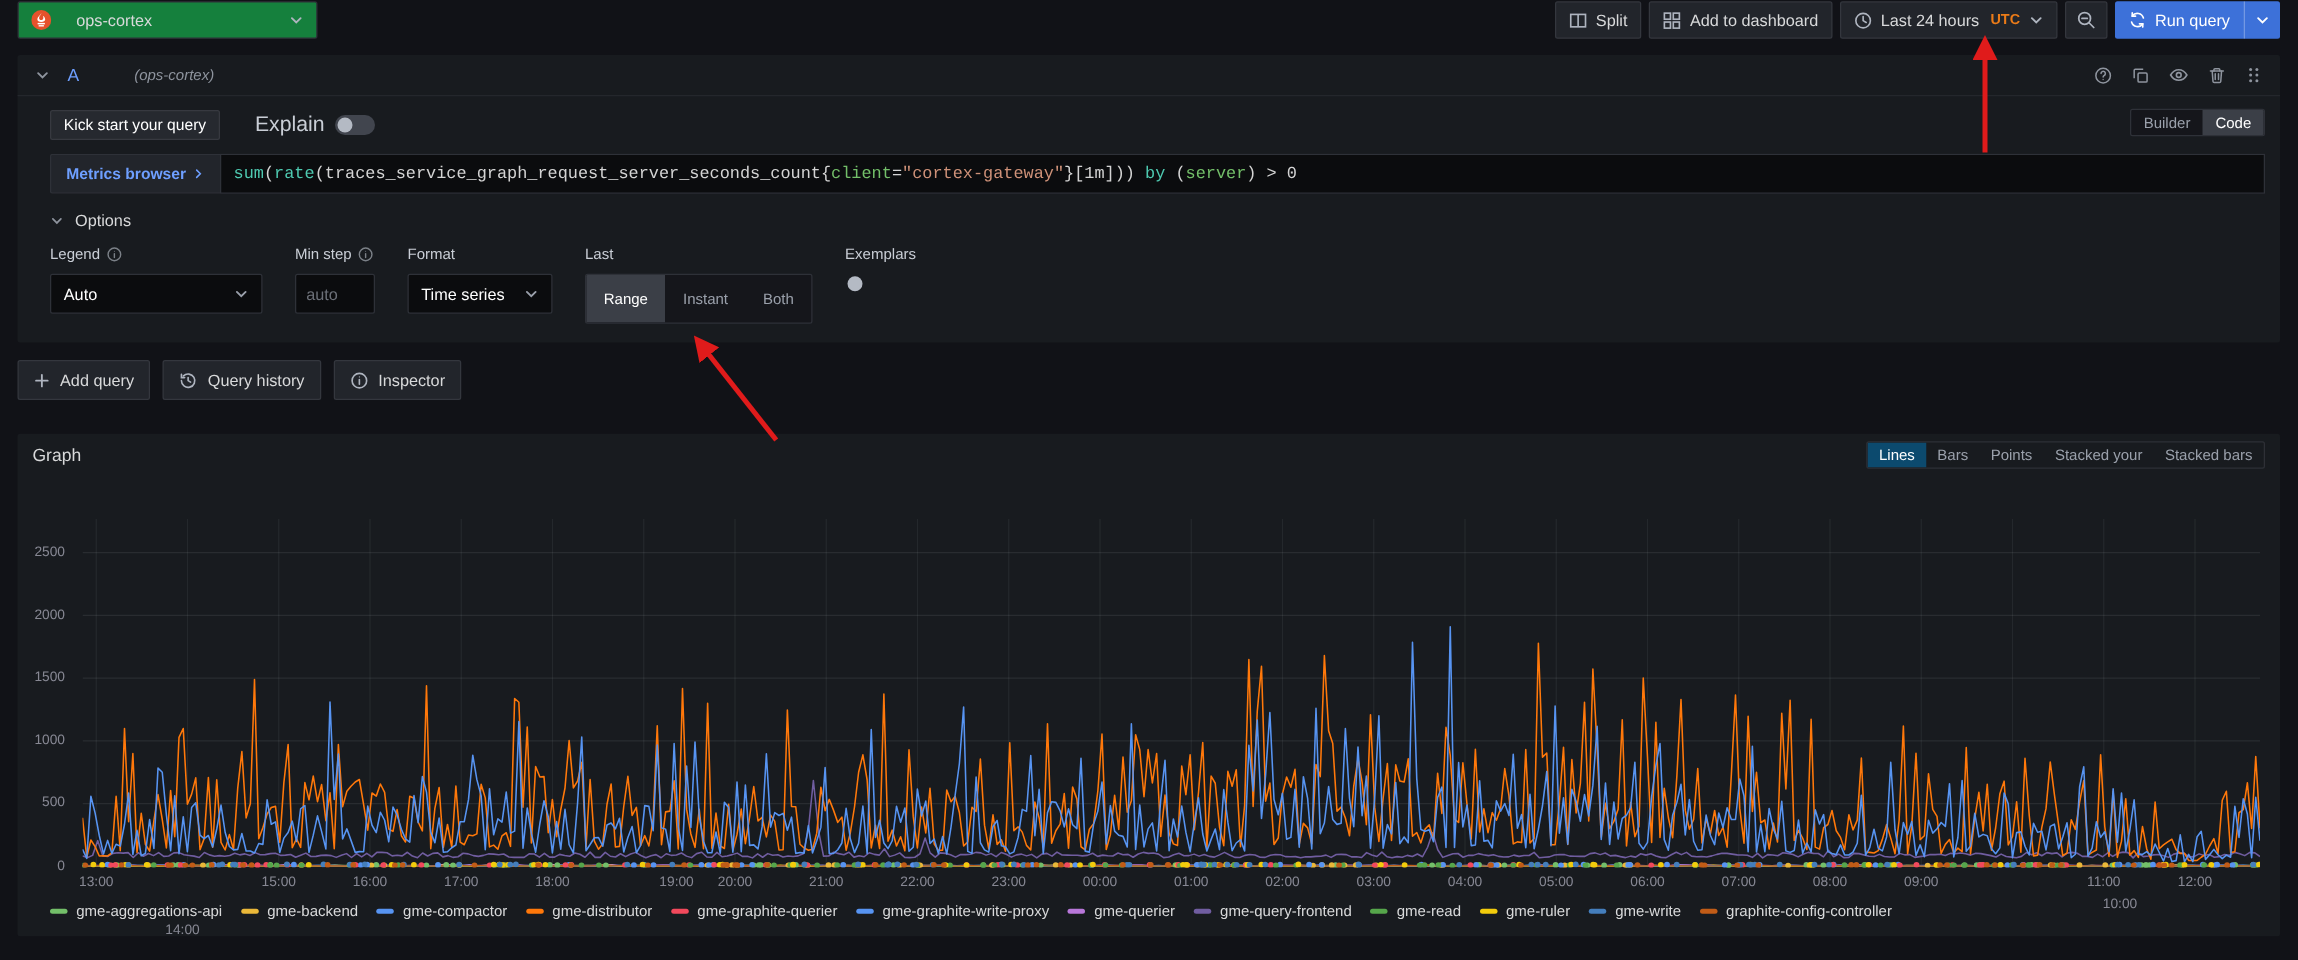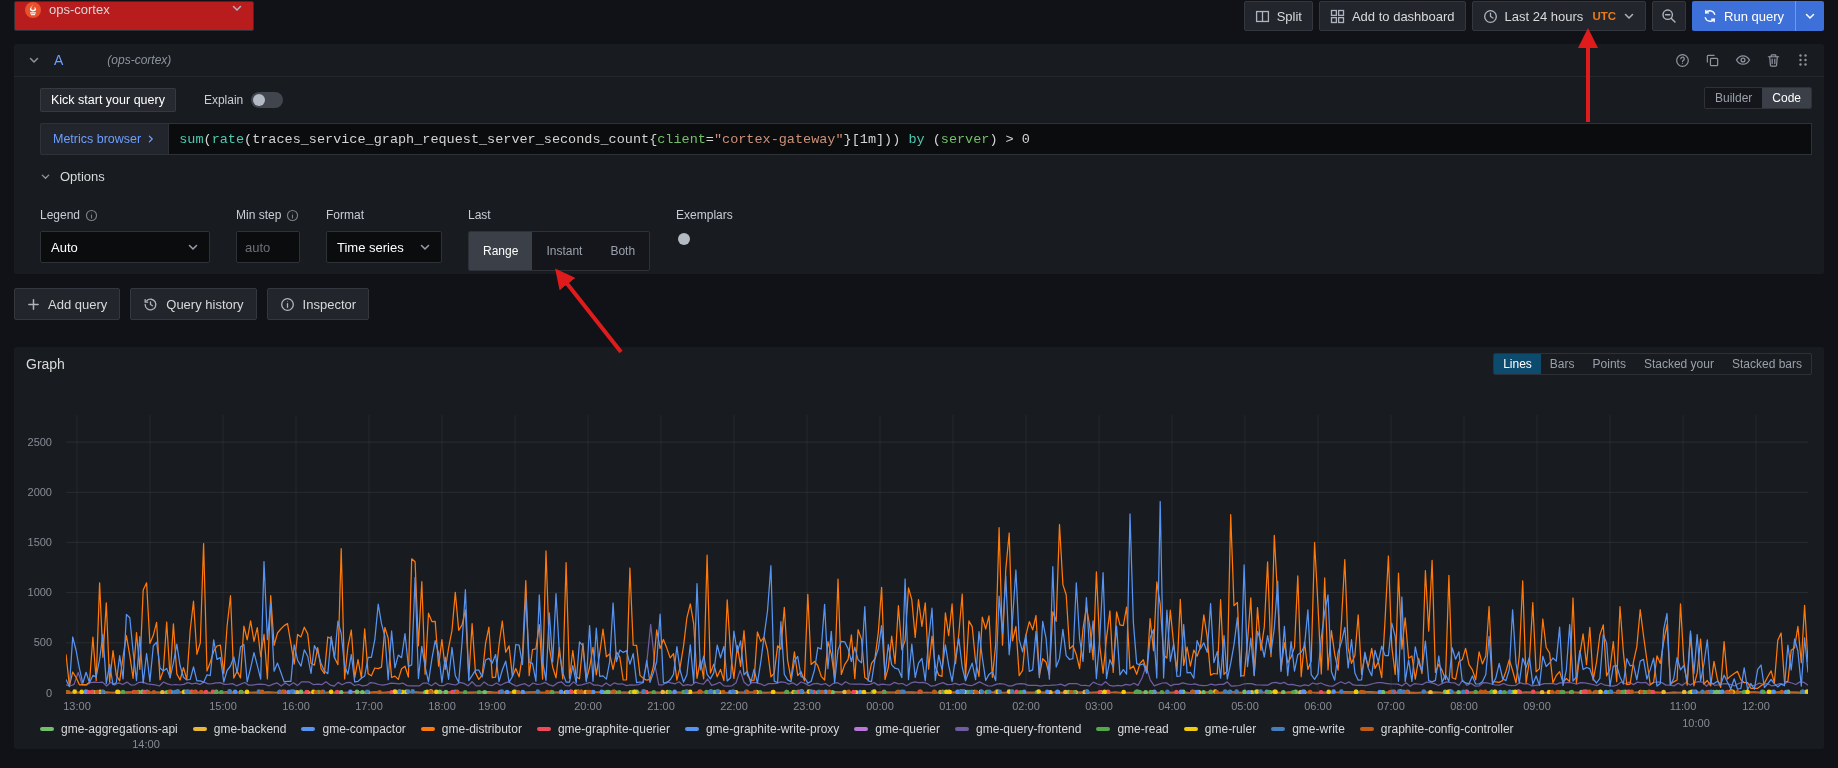--- a/index.html
+++ b/index.html
@@ -9,21 +9,21 @@
     --blue:#6e9fff; --accent:#3d71d9;
   }
   *{box-sizing:border-box;margin:0;padding:0}
   html,body{width:1838px;height:768px}
   body{background:var(--bg);font-family:"Liberation Sans",sans-serif;position:relative;overflow:hidden;color:var(--text);font-size:13px}
   svg{display:block}
   .ic{color:#aeb4bf;flex:0 0 auto}
 
   
   .topbar{position:absolute;left:0;top:0;width:1838px;height:32px;display:flex;align-items:center;justify-content:space-between;padding:0 14px}
-  .ds-picker{width:240px;height:30px;background:#b91c1c;border:1px solid var(--border);border-radius:2px;display:flex;align-items:flex-start;gap:8px;padding:0 10px;cursor:pointer}
+  .ds-picker{width:240px;height:30px;background:#15803d;border:1px solid var(--border);border-radius:2px;display:flex;align-items:center;gap:20px;padding:0 10px;cursor:pointer}
   .ds-picker .lbl{flex:1;font-size:13px;color:var(--text)}
   .topbar-right{display:flex;align-items:center;gap:6px}
   .tb-btn{height:30px;background:var(--btn);border:1px solid var(--btn-border);border-radius:2px;display:flex;align-items:center;gap:7px;padding:0 10px;color:var(--text);font-size:13px;cursor:pointer}
   .tb-btn.icon-only{padding:0 8px}
   .utc{color:#eb7b18;font-weight:700;font-size:11.5px;margin-left:2px}
   .run-btn{height:30px;background:var(--accent);border-radius:2px;display:flex;align-items:center;color:#fff;font-size:13px;cursor:pointer;overflow:hidden}
   .run-btn .main{display:flex;align-items:center;gap:7px;padding:0 11px;height:100%}
   .run-btn .sep{width:1px;height:100%;background:rgba(255,255,255,.28)}
   .run-btn .caret-part{padding:0 8px;height:100%;display:flex;align-items:center}
 
@@ -31,34 +31,34 @@
   .query-card{position:absolute;left:14px;top:44px;width:1810px;height:230px;background:var(--panel);border-radius:2px}
   .q-header{height:33px;display:flex;align-items:center;padding:0 14px;border-bottom:1px solid rgba(204,204,220,.07)}
   .q-header .caret{color:#8e949e;margin-right:14px}
   .refid{color:var(--blue);font-size:14px;font-weight:500;margin-right:44px}
   .ds-hint{color:#8e949e;font-size:12px;font-style:italic}
   .q-header-icons{margin-left:auto;display:flex;align-items:center;gap:15px;color:#8e949e}
   .q-header-icons>*{cursor:pointer}
   .q-body{padding:10px 12px 0 26px;position:relative}
   .row1{display:flex;align-items:center;height:26px;position:relative}
   .kick-btn{background:#26292f;border:1px solid rgba(204,204,220,.1);border-radius:2px;color:#fff;font-size:12.5px;font-weight:500;padding:4px 10px;cursor:pointer}
-  .explain{display:flex;align-items:center;gap:8px;margin-left:28px;color:#c9ced6;font-size:12px}
+  .explain{display:flex;align-items:center;gap:8px;margin-left:28px;color:#c9ced6;font-size:17px}
   .toggle{width:32px;height:16px;border-radius:9px;background:#41454e;position:relative;cursor:pointer;flex:0 0 auto}
   .toggle::after{content:"";position:absolute;left:2px;top:2px;width:12px;height:12px;border-radius:50%;background:#b4bac4}
   .seg-group{display:flex;align-items:stretch;background:#15161b;border:1px solid var(--border);border-radius:2px;overflow:hidden}
   .seg{padding:3px 10px;font-size:12px;color:#9aa0ab;display:flex;align-items:center;cursor:pointer}
   .seg.sel{background:#3b3f47;color:#fff;font-weight:500}
   .bc-group{position:absolute;right:0;top:0}
   .row2{display:flex;margin-top:10px;height:32px}
-  .mb-btn{background:var(--btn);border:1px solid var(--border);border-right:none;border-radius:2px 0 0 2px;color:var(--blue);font-size:12.5px;font-weight:400;display:flex;align-items:center;gap:5px;padding:12px 12px;cursor:pointer;white-space:nowrap}
+  .mb-btn{background:var(--btn);border:1px solid var(--border);border-right:none;border-radius:2px 0 0 2px;color:var(--blue);font-size:12.5px;font-weight:700;display:flex;align-items:center;gap:5px;padding:12px 12px;cursor:pointer;white-space:nowrap}
   .code-box{flex:1;background:var(--input);border:1px solid var(--border);display:flex;align-items:center;padding:0 10px;font-family:"Liberation Mono","DejaVu Sans Mono",monospace;font-size:13.5px;white-space:pre;cursor:text}
   .tk-fn{color:#4ec9b0}.tk-label{color:#73bf69}.tk-str{color:#ce9178}.tk-plain{color:#d4d4d4}
   .opt-head{display:flex;align-items:center;gap:9px;margin-top:14px;color:var(--text);font-size:13px;cursor:pointer}
   .opt-head .caret{color:#8e949e}
-  .opt-fields{display:flex;align-items:flex-start;gap:26px;margin-top:24px}
+  .opt-fields{display:flex;align-items:flex-start;gap:26px;margin-top:12px}
   .f-label{display:flex;align-items:center;gap:5px;font-size:12px;color:#c9ced6;margin-bottom:9px}
   .f-label .ic{color:#7b8087}
   .select{height:32px;background:var(--input);border:1px solid var(--border);border-radius:2px;display:flex;align-items:center;justify-content:space-between;padding:0 10px;font-size:13px;color:#fff;cursor:pointer}
   .select .caret{color:#9aa0ab}
   .w-legend{width:170px}.w-format{width:116px}
   .tinput{width:64px;height:32px;background:var(--input);border:1px solid var(--border);border-radius:2px;color:#fff;font-size:13px;padding:0 8px;font-family:"Liberation Sans",sans-serif}
   .tinput::placeholder{color:#6c7078}
   .type-group .seg{padding:0 14px;height:38px}
   .exemplar-toggle{margin-top:8px}
 
@@ -883,21 +883,21 @@
         <circle cx="1297.7" cy="277.3" r="2.3" fill="#C15C17"></circle>
         <circle cx="657.2" cy="277.0" r="2.3" fill="#C15C17"></circle>
       </svg>
     <div class="xticks" id="xticks">
         <div class="xtick" style="left: -11px;">13:00</div>
         <div class="xtick" style="left: 58px; margin-top: 38px;">14:00</div>
         <div class="xtick" style="left: 135px;">15:00</div>
         <div class="xtick" style="left: 208px;">16:00</div>
         <div class="xtick" style="left: 281px;">17:00</div>
         <div class="xtick" style="left: 354px;">18:00</div>
-        <div class="xtick" style="left: 404px;">19:00</div>
+        <div class="xtick" style="left: 445px; text-align: right;">19:00</div>
         <div class="xtick" style="left: 500px;">20:00</div>
         <div class="xtick" style="left: 573px;">21:00</div>
         <div class="xtick" style="left: 646px;">22:00</div>
         <div class="xtick" style="left: 719px;">23:00</div>
         <div class="xtick" style="left: 792px;">00:00</div>
         <div class="xtick" style="left: 865px;">01:00</div>
         <div class="xtick" style="left: 938px;">02:00</div>
         <div class="xtick" style="left: 1011px;">03:00</div>
         <div class="xtick" style="left: 1084px;">04:00</div>
         <div class="xtick" style="left: 1157px;">05:00</div>

